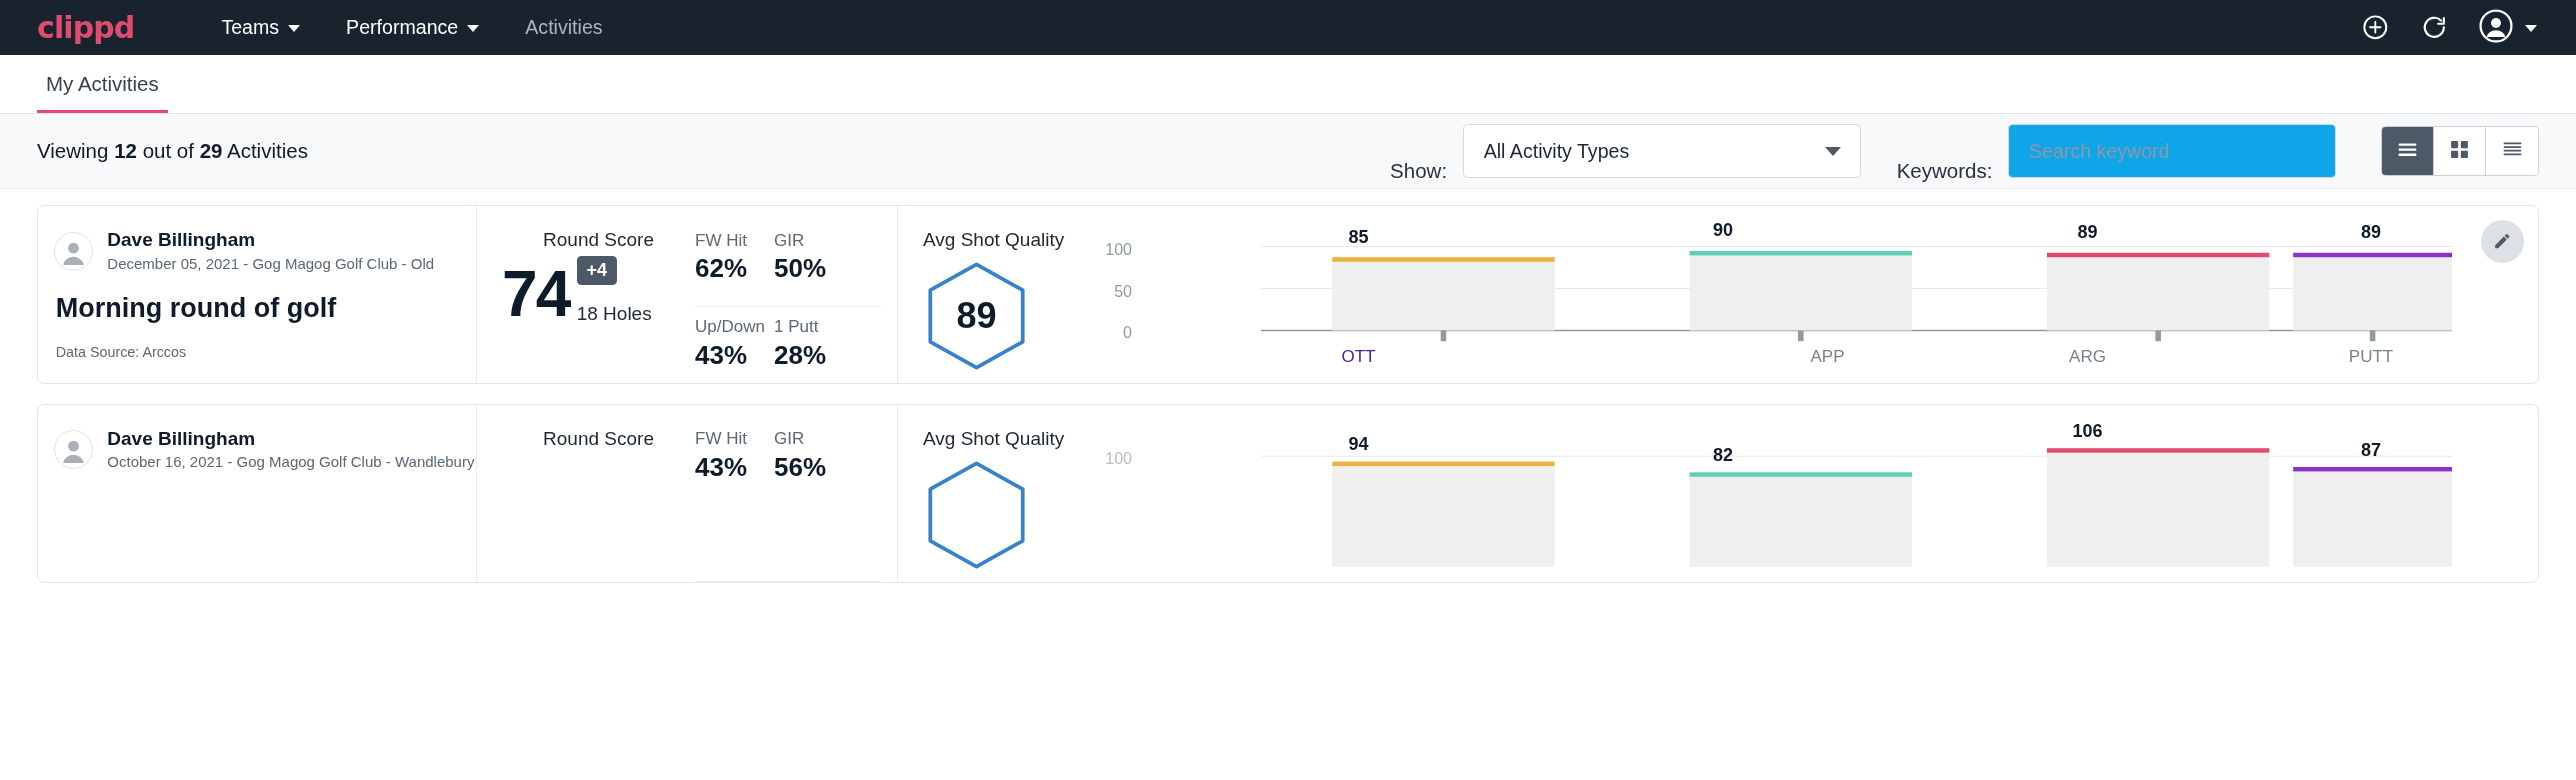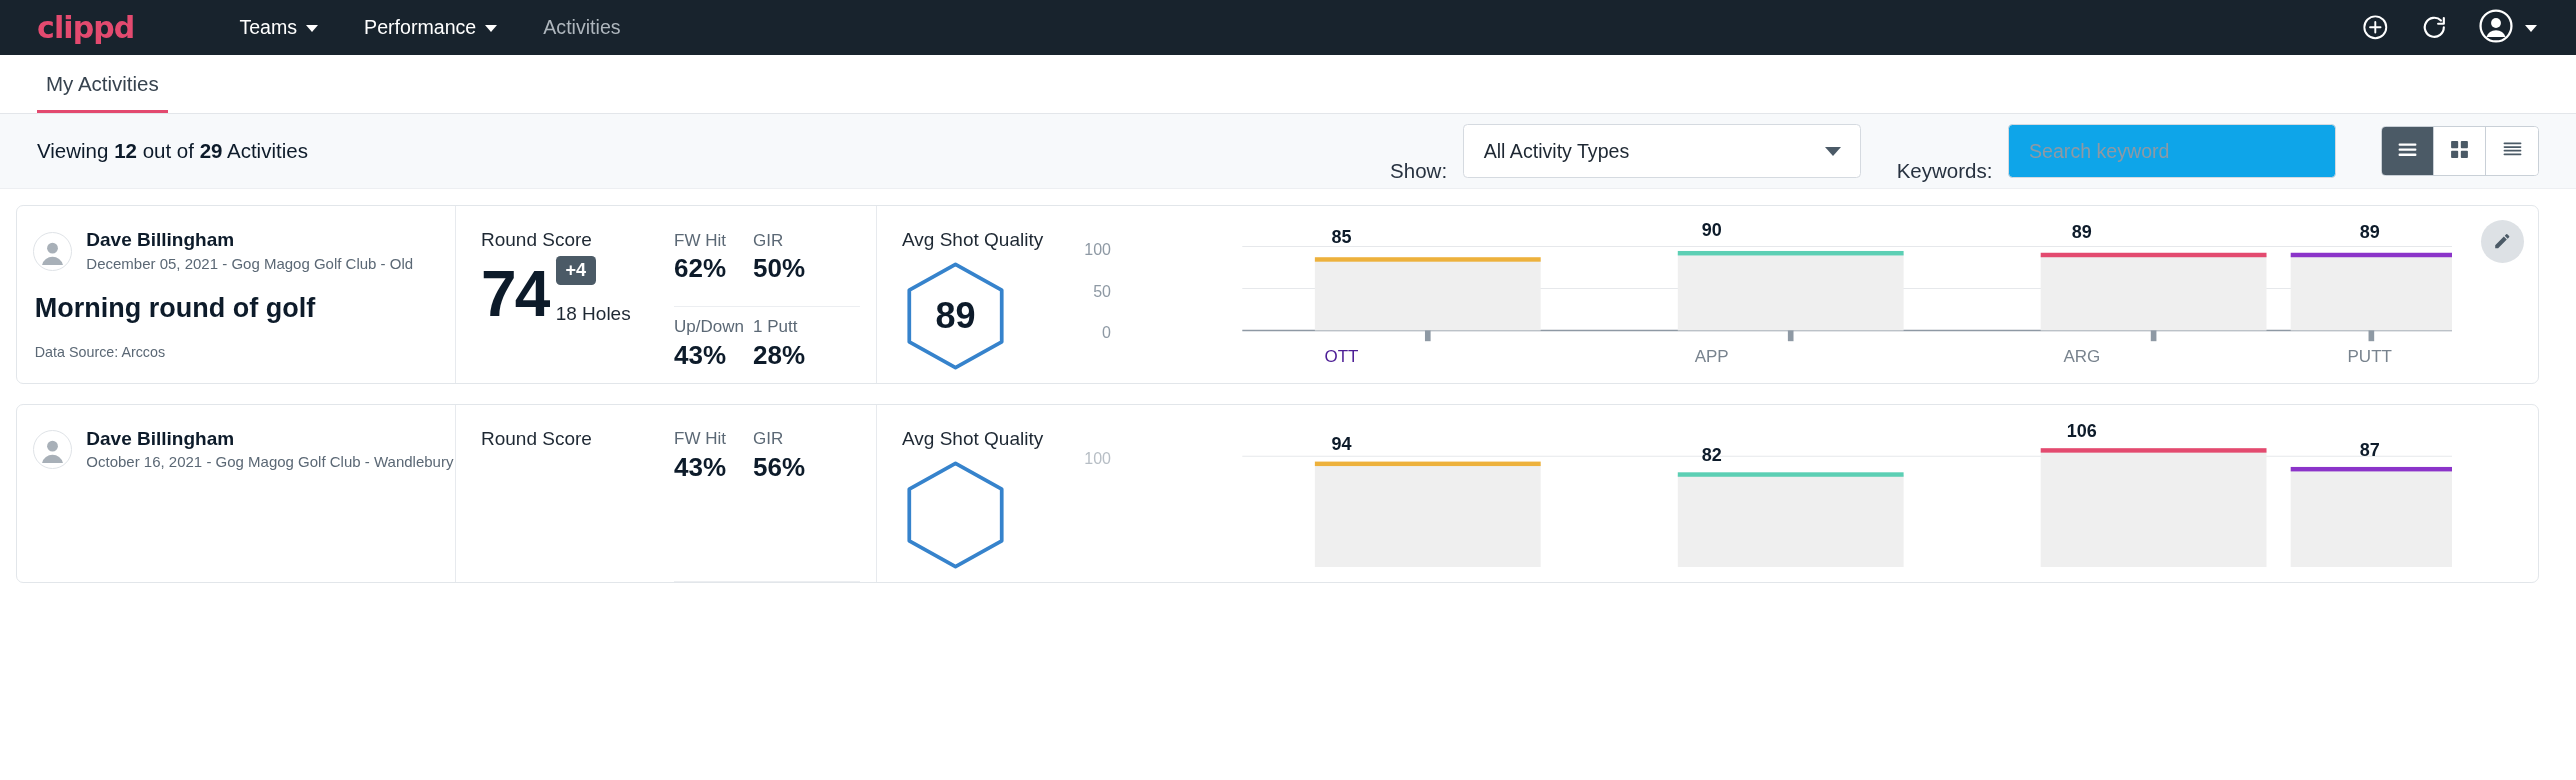--- a/index.html
+++ b/index.html
@@ -11,21 +11,20 @@
     -webkit-font-smoothing: antialiased;
   }
 
   
   .navbar {
     height: 55px;
     background: #18232d;
     display: flex;
     align-items: center;
     padding: 0 39px 0 37px;
-    gap: 18px;
   }
   .brand {
     font-size: 30px;
     font-weight: 800;
     color: #e34a6f;
     letter-spacing: -0.9px;
     margin-right: 64px;
     line-height: 1;
     font-family: "DejaVu Sans", sans-serif;
   }
@@ -132,21 +131,21 @@
     display: flex; align-items: center; justify-content: center;
     background: #ffffff;
     border-right: 0.9px solid #c9d0d7;
     cursor: pointer;
   }
   .vt-btn:last-child { border-right: none; }
   .vt-btn.active { background: #4b5a66; }
 
   
   .content {
-    padding: 16px 37px 0 16px;
+    padding: 16px 37px 0 37px;
     background: #ffffff;
   }
   .card {
     border: 0.9px solid #e2e6ea;
     border-radius: 7.1px;
     background: #ffffff;
     height: 179px;
     display: flex;
     align-items: stretch;
     position: relative;
@@ -169,21 +168,21 @@
   .pmeta { font-size: 15px; color: #5b6875; line-height: 1.4; margin-top: 1.8px; }
   .ctitle { font-size: 27px; font-weight: 700; color: #0d1b2a; margin-top: 19.6px; margin-left: 1.8px; }
   .csource { font-size: 14.3px; color: #5b6875; margin-top: 19.6px; margin-left: 1.8px; }
 
   .card-mid {
     flex: none;
     width: 420px;
     padding: 23px 0 0 25px;
     display: flex;
   }
-  .rscol { width: 193px; }
+  .rscol { width: 193px; text-align: center; }
   .rs-label { font-size: 19px; color: #1e2833; }
   .rs-row { display: flex; align-items: flex-end; margin-top: 5.4px; }
   .rs-num { font-size: 64px; font-weight: 700; color: #0d1b2a; line-height: 0.95; letter-spacing: -1.8px; }
   .rs-side { display: flex; flex-direction: column; align-items: flex-start; margin-left: 7.1px; }
   .rs-badge {
     background: #4b5a66; color: #ffffff;
     font-size: 18px; font-weight: 700;
     border-radius: 4.5px;
     padding: 3.6px 9.8px;
     margin-bottom: 18px;
@@ -425,21 +424,21 @@
         </svg>
         <div style="position:relative;margin-top:-134px;height:134px;pointer-events:none">
           <div style="position:absolute;left:0;top:3.6px;width:30px;text-align:right;font-size:16px;color:#8e99a4">100</div>
           <div style="position:absolute;left:0;top:46px;width:30px;text-align:right;font-size:16px;color:#8e99a4">50</div>
           <div style="position:absolute;left:0;top:87px;width:30px;text-align:right;font-size:16px;color:#8e99a4">0</div>
           <div style="position:absolute;left:10%;top:-10.7px;width:18%;text-align:center;font-size:18px;font-weight:700;color:#0d1b2a">85</div>
           <div style="position:absolute;left:37%;top:-17px;width:18%;text-align:center;font-size:18px;font-weight:700;color:#0d1b2a">90</div>
           <div style="position:absolute;left:64%;top:-15px;width:18%;text-align:center;font-size:18px;font-weight:700;color:#0d1b2a">89</div>
           <div style="position:absolute;left:85%;top:-15px;width:18%;text-align:center;font-size:18px;font-weight:700;color:#0d1b2a">89</div>
           <div style="position:absolute;left:10%;top:110px;width:18%;text-align:center;font-size:17px;color:#4c1d95">OTT</div>
-          <div style="position:absolute;left:37%;top:110px;width:18%;text-align:center;font-size:17px;color:#78838e">APP</div>
+          <div style="position:absolute;left:37%;top:110px;width:18%;text-align:right;font-size:17px;color:#78838e">APP</div>
           <div style="position:absolute;left:64%;top:110px;width:18%;text-align:center;font-size:17px;color:#78838e">ARG</div>
           <div style="position:absolute;left:85%;top:110px;width:18%;text-align:center;font-size:17px;color:#78838e">PUTT</div>
         </div>
       </div>
     </div>
 
     <div class="edit-btn">
       <span>
         <svg width="21.4" height="21.4" viewBox="0 0 24 24" fill="#4b5a66">
           <path d="M3.6 17.1v3.3h3.3L16.6 10.7l-3.3-3.3L3.6 17.1zM19.2 8.1a.9.9 0 0 0 0-1.25l-2.05-2.05a.9.9 0 0 0-1.25 0l-1.6 1.6 3.3 3.3 1.6-1.6z"></path>

